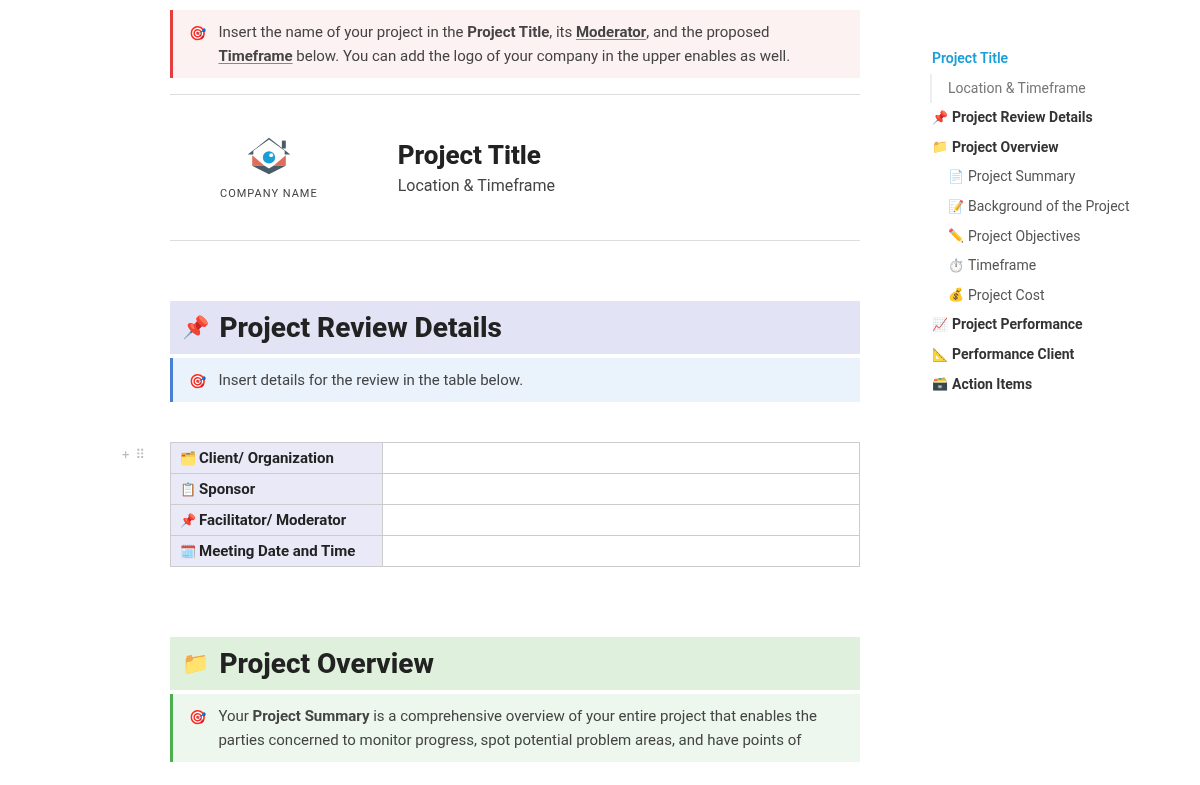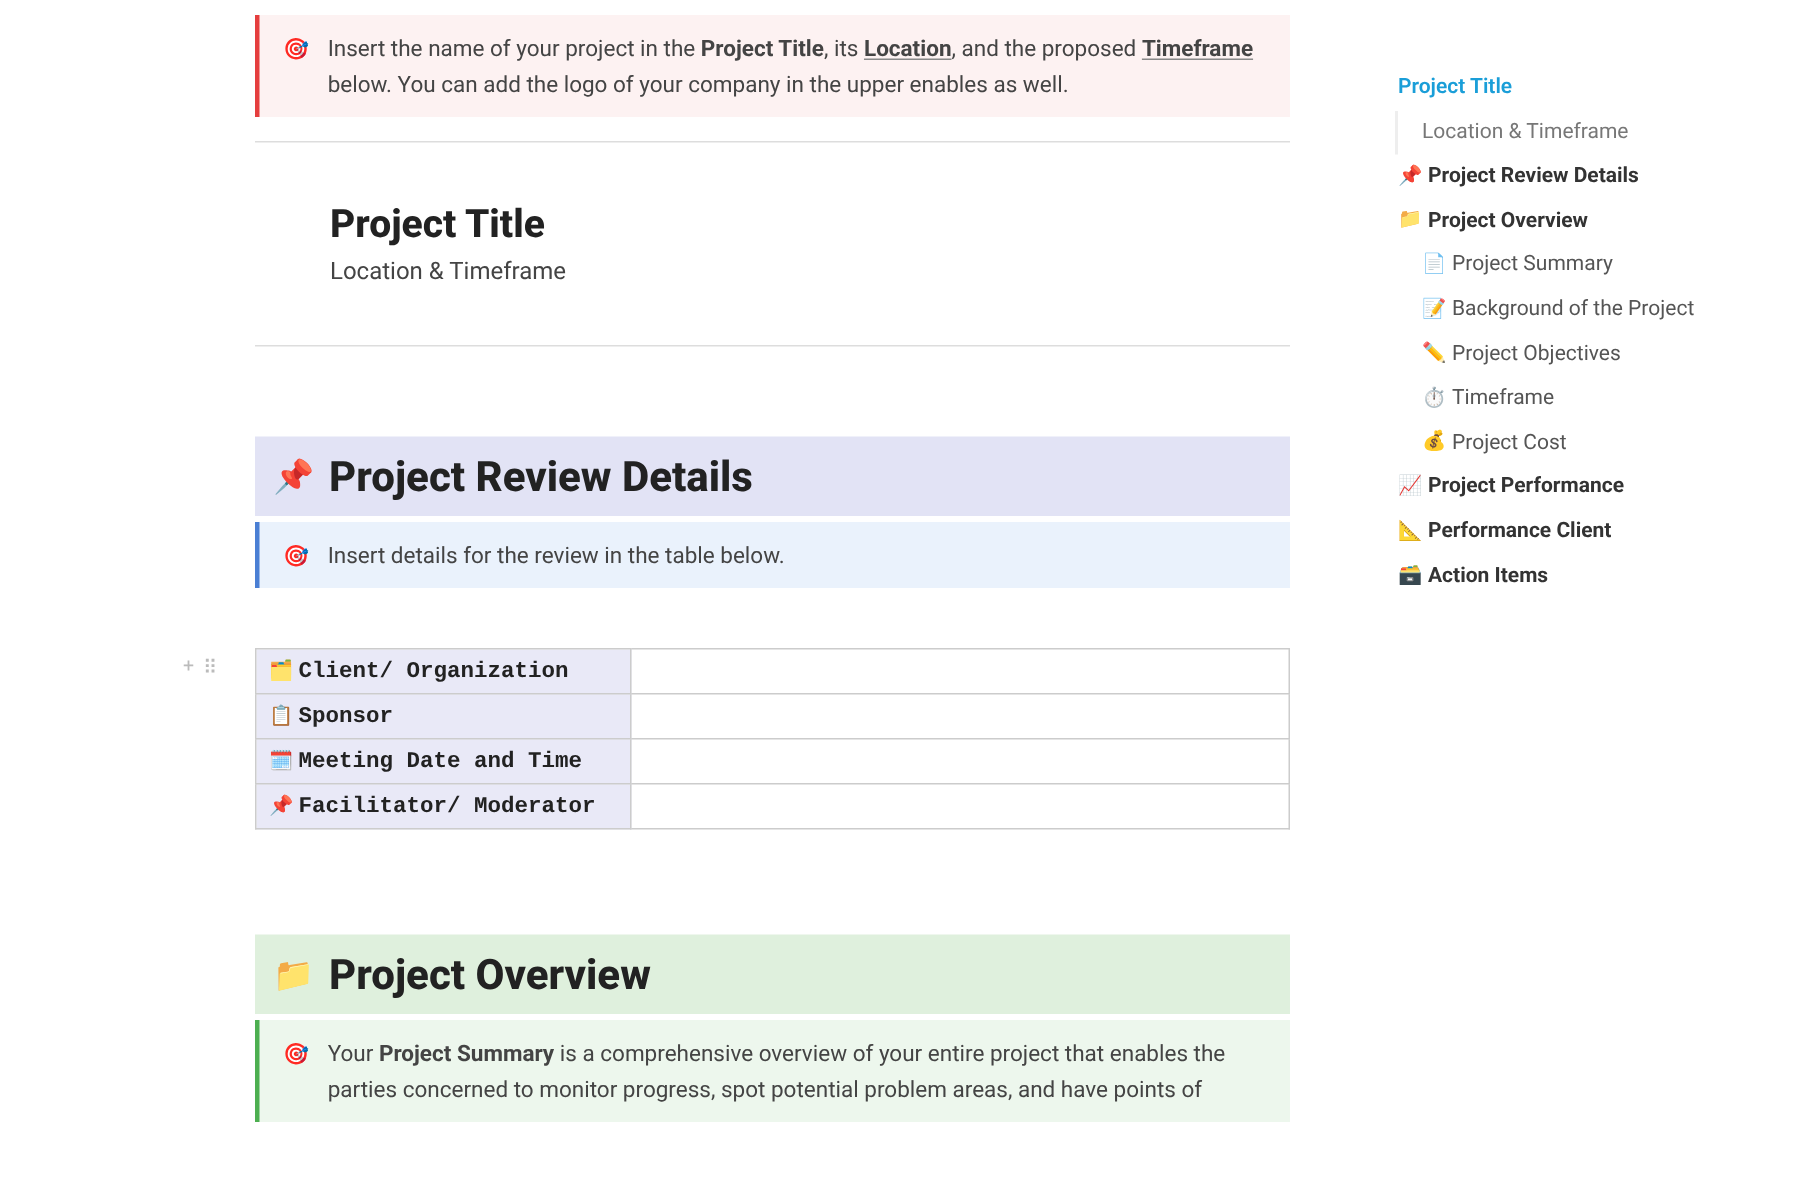--- a/index.html
+++ b/index.html
@@ -113,24 +113,23 @@
       width: 100%;
     }
     td {
       border: 1px solid #ccc;
       padding: 6px 8px;
       font-size: 15px;
       vertical-align: middle;
     }
     td.label {
       background: #e9e9f7;
-      width: 250px;
+      width: 212px;
       font-weight: 700;
       color: #222;
-      font-family: Liberation Mono, monospace;
     }
     .cell-icon {
       display: inline-block;
       width: 18px;
       font-size: 13px;
       text-align: center;
       margin-right: 2px;
     }
     
     .outline {
@@ -159,27 +158,41 @@
   </style>
 </head>
 <body>
 
 <div class="main">
   <div class="content">
 
     <div class="callout">
       <span class="callout-icon">🎯</span>
       <div>
-        <span>Insert the name of your project in the </span><strong>Project Title</strong><span>, its </span><strong><u>Location</u></strong><span>, and the proposed </span><strong><u>Timeframe</u></strong><span> below. You can add the logo of your company in the upper enables as well.</span>
+        <span>Insert the name of your project in the </span><strong>Project Title</strong><span>, its </span><strong><u>Moderator</u></strong><span>, and the proposed </span><strong><u>Timeframe</u></strong><span> below. You can add the logo of your company in the upper enables as well.</span>
       </div>
     </div>
 
     <hr class="divider">
 
     <div class="title-block">
+      <div class="logo-block">
+        <div class="logo-icon">
+          <svg viewBox="0 0 100 75">
+            <path d="M50 5 L88 35 L78 35 L78 28 L50 8 L22 28 L22 35 L12 35 Z" fill="#4a5d67"></path>
+            <rect x="73" y="10" width="7" height="14" fill="#4a5d67"></rect>
+            <circle cx="50" cy="40" r="11" fill="#1a9ed8"></circle>
+            <circle cx="54" cy="36" r="3.5" fill="#fff"></circle>
+            <path d="M20 36 L42 55 L20 55 Z" fill="#e06c5a"></path>
+            <path d="M80 36 L58 55 L80 55 Z" fill="#e06c5a"></path>
+            <path d="M20 55 L50 70 L80 55 L58 55 L50 60 L42 55 Z" fill="#4a5d67"></path>
+          </svg>
+        </div>
+        <div class="company-name">COMPANY NAME</div>
+      </div>
       <div class="title-text">
         <h1>Project Title</h1>
         <div class="subtitle">Location &amp; Timeframe</div>
       </div>
     </div>
 
     <hr class="divider">
 
     <div class="section-header purple">
       <span class="section-emoji">📌</span>
@@ -200,25 +213,25 @@
         <tbody id="table-body">
             <tr>
               <td class="label"><span class="cell-icon">🗂️</span><span>Client/ Organization</span></td>
               <td></td>
             </tr>
             <tr>
               <td class="label"><span class="cell-icon">📋</span><span>Sponsor</span></td>
               <td></td>
             </tr>
             <tr>
-              <td class="label"><span class="cell-icon">🗓️</span><span>Meeting Date and Time</span></td>
+              <td class="label"><span class="cell-icon">📌</span><span>Facilitator/ Moderator</span></td>
               <td></td>
             </tr>
             <tr>
-              <td class="label"><span class="cell-icon">📌</span><span>Facilitator/ Moderator</span></td>
+              <td class="label"><span class="cell-icon">🗓️</span><span>Meeting Date and Time</span></td>
               <td></td>
             </tr>
           </tbody>
       </table>
     </div>
 
     <div class="section-header green" style="margin-top:70px;">
       <span class="section-emoji">📁</span>
       <h2>Project Overview</h2>
     </div>

